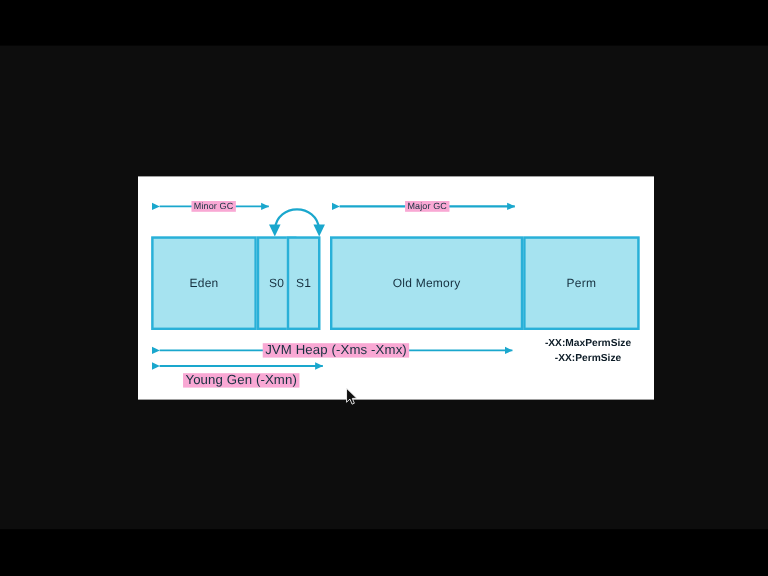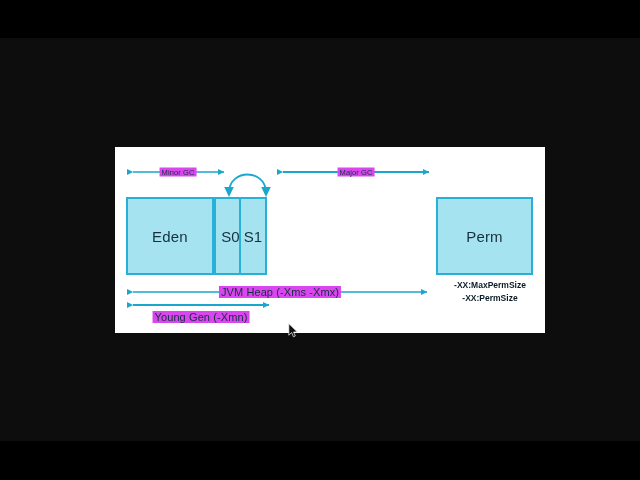--- a/index.html
+++ b/index.html
@@ -61,32 +61,32 @@
     top: 0;
     height: 78px;
     box-sizing: border-box;
     background: #a6e3f0;
     border: 2px solid #29b0d8;
     display: flex;
     align-items: center;
     justify-content: center;
   }
   .block-label {
-    font-size: 15px;
+    font-size: 10px;
     color: #16303f;
     letter-spacing: 0.2px;
     white-space: nowrap;
   }
 
   
   .arrow-label {
     position: absolute;
     font-size: 7.5px;
     color: #16303f;
-    background: #d946ef;
+    background: #f9a8d4;
     padding: 0 2px;
     white-space: nowrap;
     transform: translate(-50%, -50%);
     letter-spacing: 0.1px;
   }
   .arrow-label.big {
     font-size: 11px;
   }
 
   
@@ -160,20 +160,23 @@
     <div id="blocks">
       <div class="block" style="left:0px;width:88px;">
         <span class="block-label">Eden</span>
       </div>
       <div class="block" style="left:88px;width:33px;">
         <span class="block-label">S0</span>
       </div>
       <div class="block" style="left:113px;width:28px;">
         <span class="block-label">S1</span>
       </div>
+      <div class="block" style="left:149px;width:161px;">
+        <span class="block-label">Old Memory</span>
+      </div>
       <div class="block" style="left:310px;width:97px;">
         <span class="block-label">Perm</span>
       </div>
     </div>
 
     <div class="arrow-label" style="left:63px;top:25px;">Minor GC</div>
 
     <div class="arrow-label" style="left:241px;top:25px;">Major GC</div>
 
     <div class="arrow-label big" style="left:165px;top:145px;">JVM Heap (-Xms -Xmx)</div>

